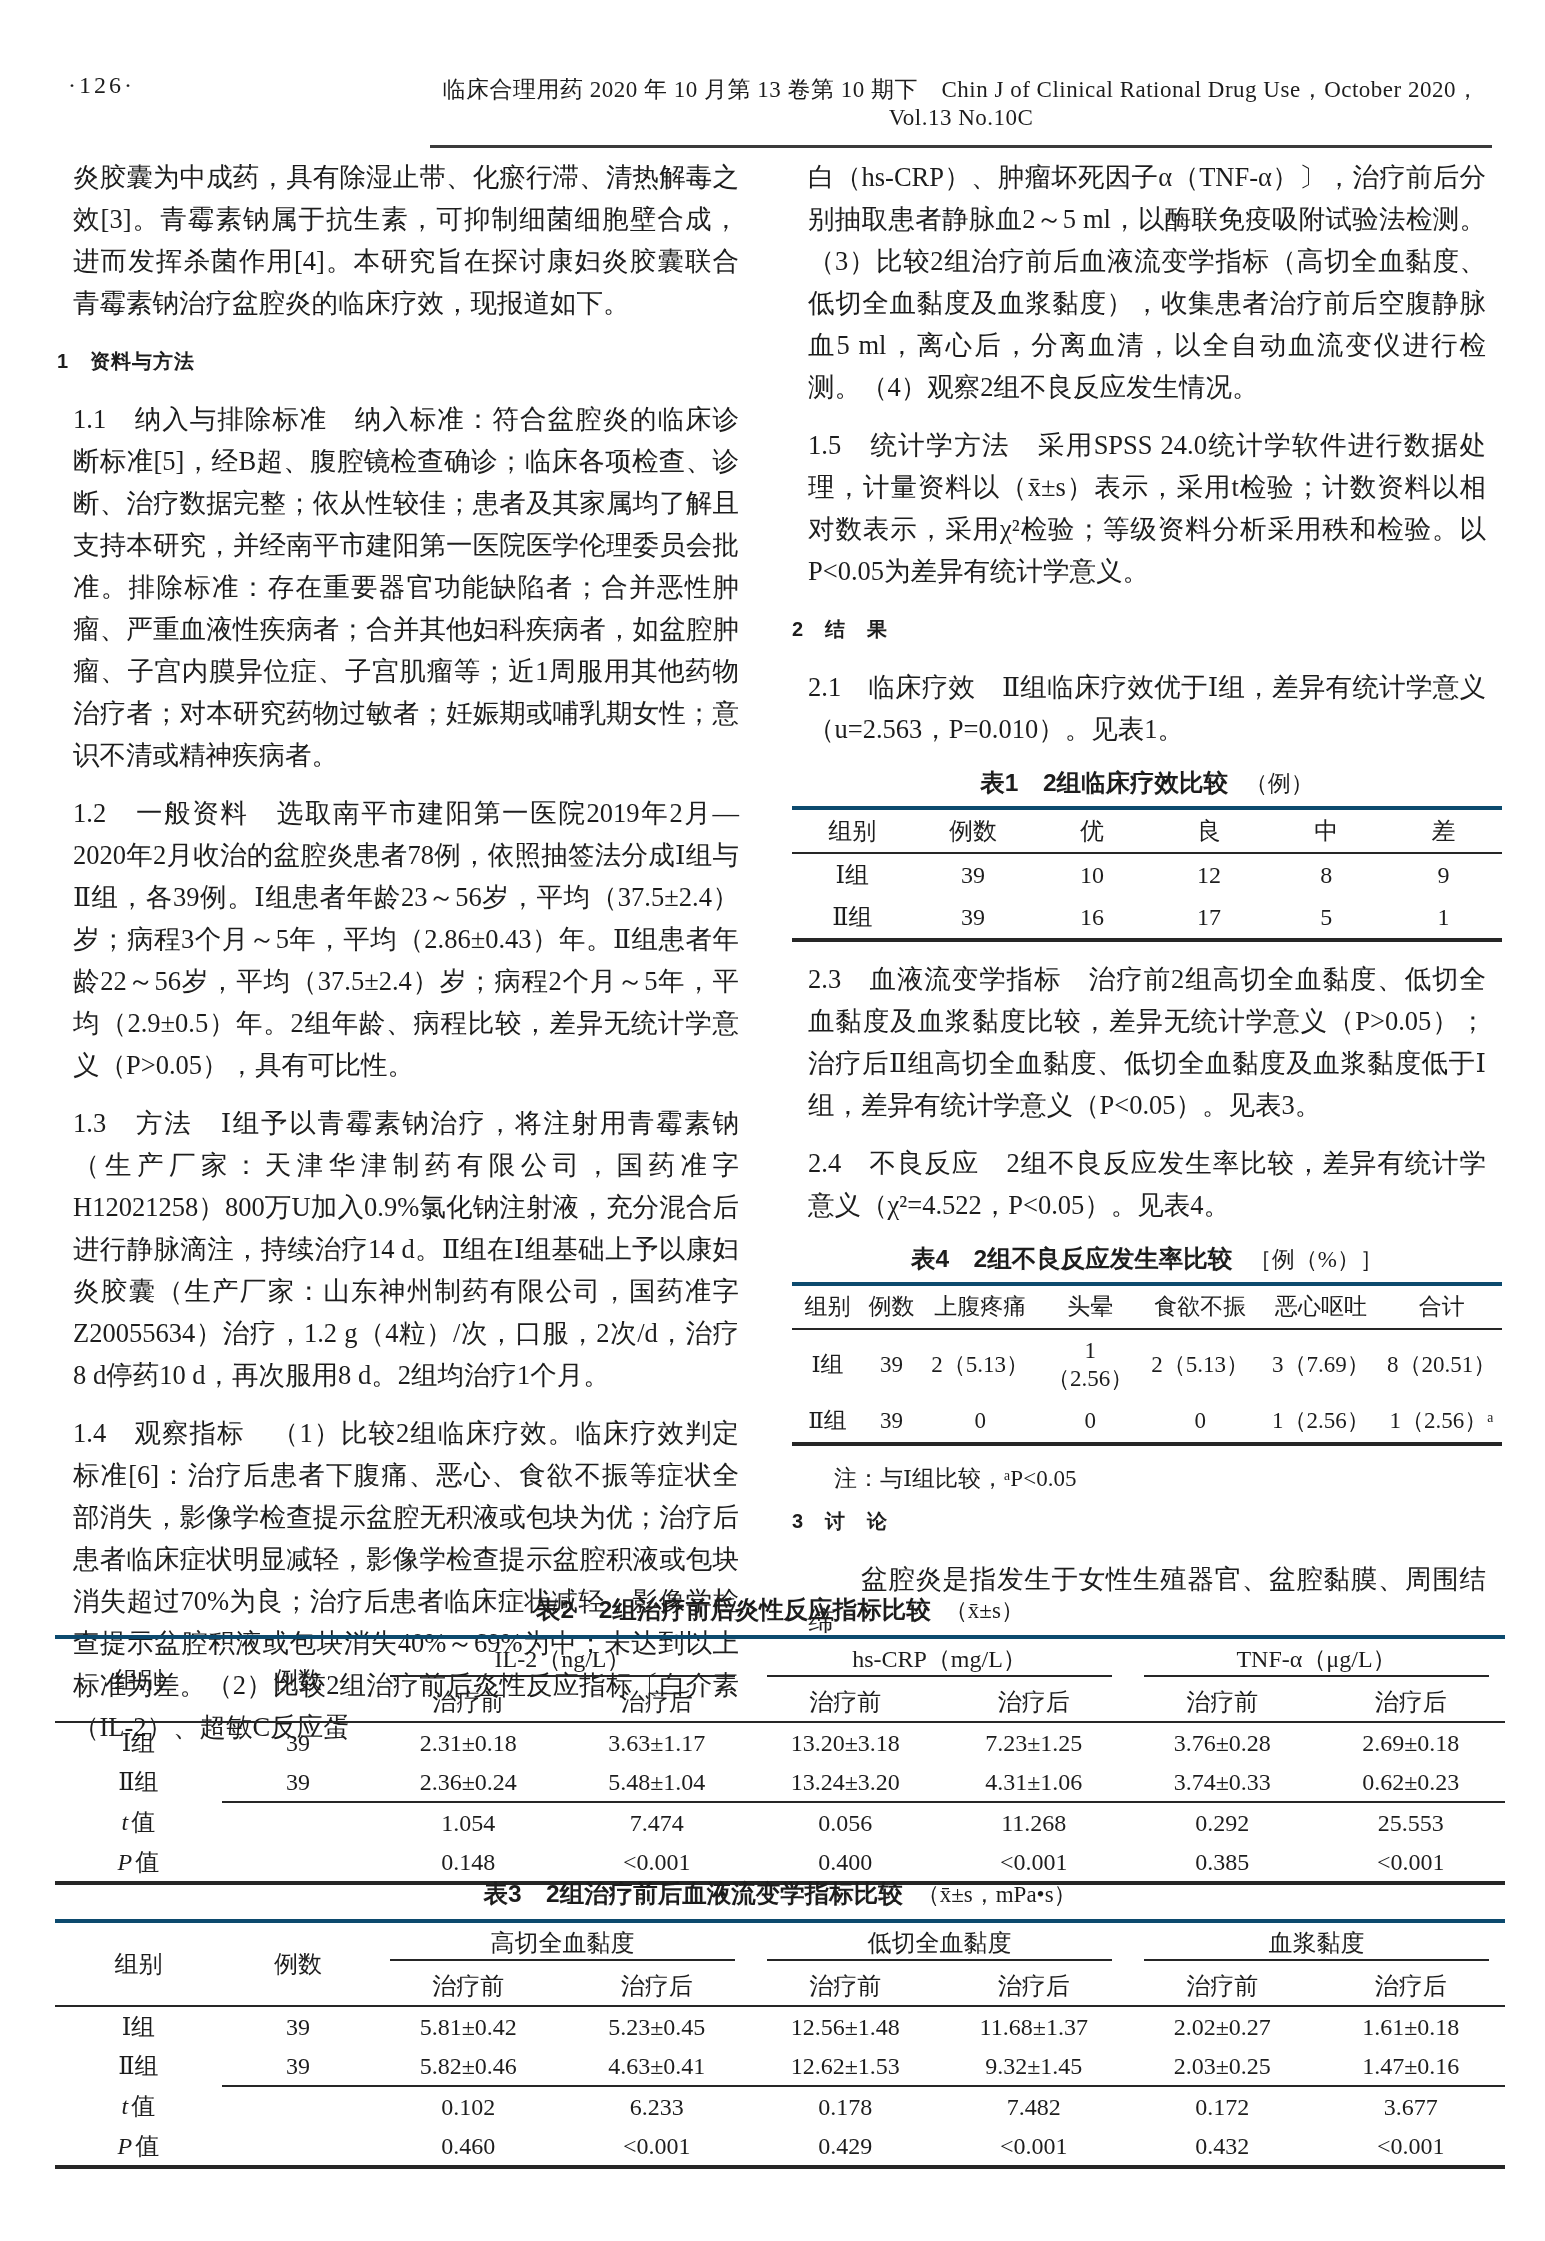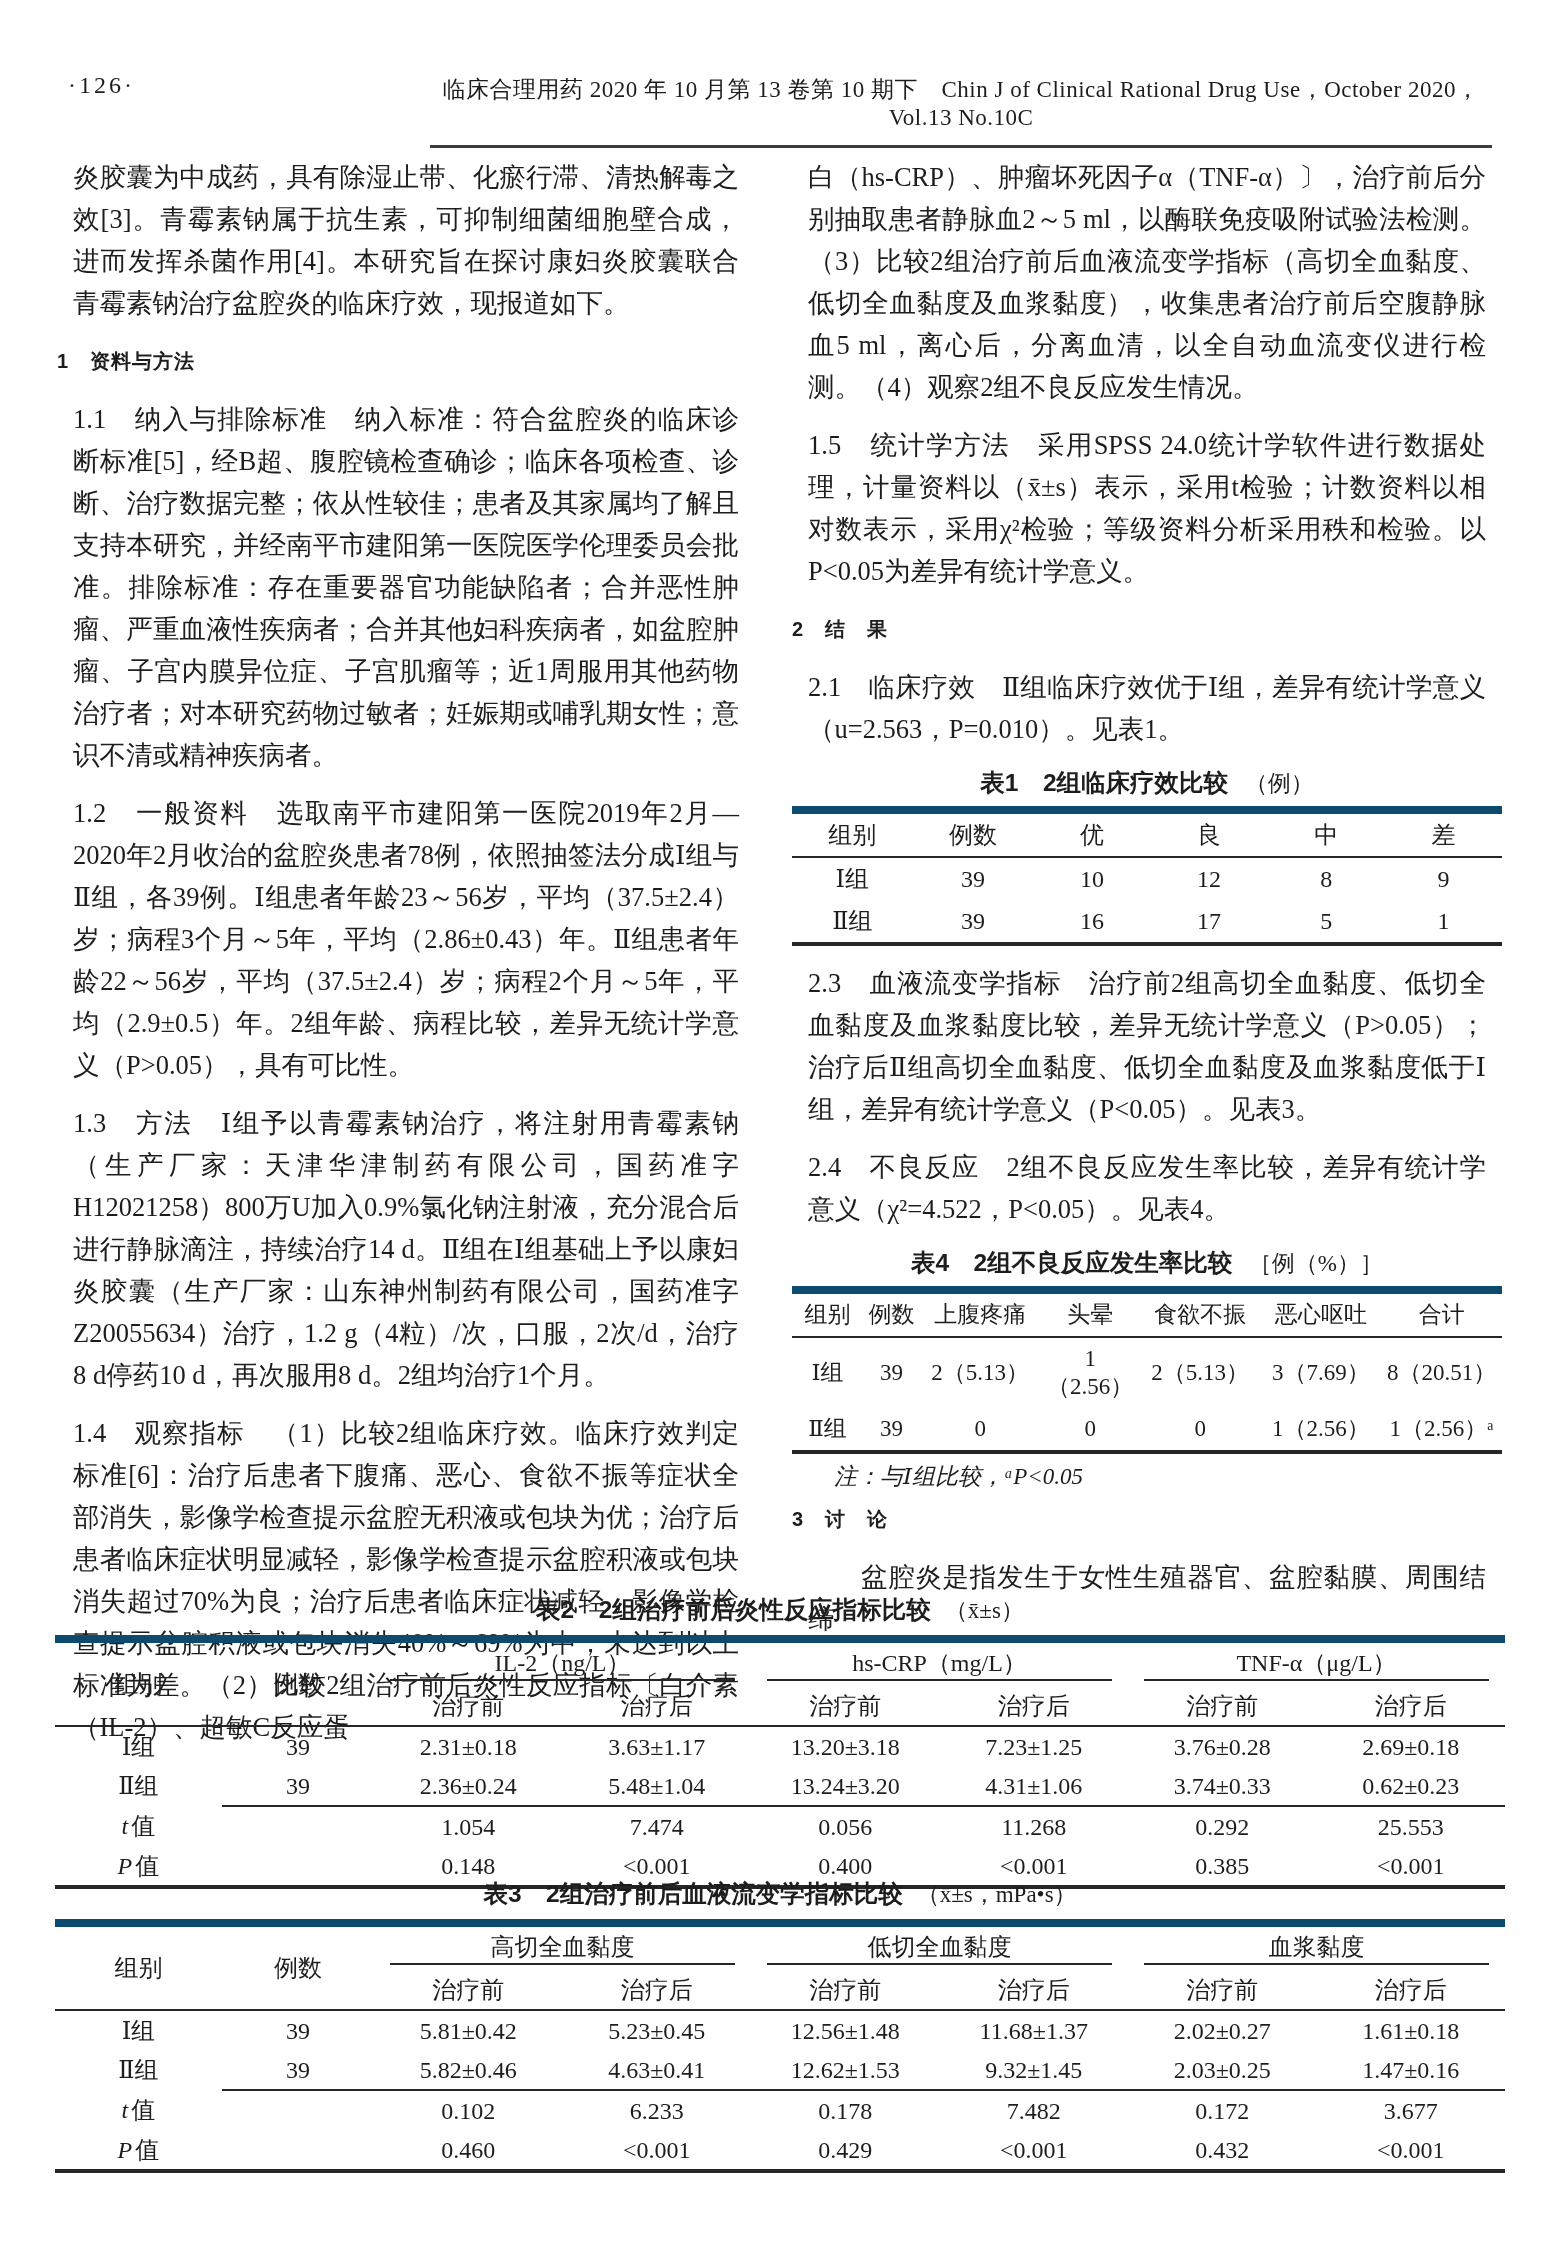--- a/index.html
+++ b/index.html
@@ -23,35 +23,35 @@
   p.indent{text-indent:2em;}
   h3.sec{
     font-family:"Liberation Sans","DejaVu Sans",sans-serif;
     font-size:20px;font-weight:bold;margin:5px 0 5px 0;line-height:42px;letter-spacing:1px;
   }
   
   .tcap{text-align:center;margin:10px 0 6px 0;line-height:32px;}
   .tcap .main{font-family:"Liberation Sans","DejaVu Sans",sans-serif;font-weight:bold;font-size:24.5px;}
   .tcap .unit{font-size:23px;margin-left:10px;}
   table{border-collapse:collapse;width:100%;font-size:24px;table-layout:fixed;}
-  table.data{border-top:8px solid #0c4a6e;border-bottom:4px solid #262626;}
+  table.data{border-top:4px solid #0c4a6e;border-bottom:4px solid #262626;}
   th,td{text-align:center;font-weight:normal;padding:7px 2px;line-height:28px;}
   tr.hdr th{border-bottom:2px solid #262626;}
   
   .wideblock{position:absolute;left:55px;width:1450px;}
   #block-t2{top:1584px;}
   #block-t3{top:1868px;}
   .wideblock th,.wideblock td{padding:5.5px 2px;}
   th.span2{vertical-align:middle;border-bottom:2px solid #262626;}
   .grp{border-bottom:2px solid #262626;margin:0 14px;padding-bottom:2px;}
   tr.sub th{border-bottom:2px solid #262626;}
   tr.rule-after td{border-bottom:2.5px solid #262626;}
   .statlbl i{font-style:italic;margin-right:3px;}
   
-  .tnote{font-size:23px;line-height:32px;margin:7px 0 2px 42px;text-align:left;font-style:italic;}
+  .tnote{font-size:23px;line-height:32px;margin:17px 0 2px 42px;text-align:left;}
 </style>
 </head>
 <body>
 
 <div class="pagenum">·126·</div>
 <div class="journal">临床合理用药 2020 年 10 月第 13 卷第 10 期下　Chin J of Clinical Rational Drug Use，October 2020，Vol.13 No.10C</div>
 
 <div class="col col-left">
   <p>炎胶囊为中成药，具有除湿止带、化瘀行滞、清热解毒之效[3]。青霉素钠属于抗生素，可抑制细菌细胞壁合成，进而发挥杀菌作用[4]。本研究旨在探讨康妇炎胶囊联合青霉素钠治疗盆腔炎的临床疗效，现报道如下。</p>
   <h3 class="sec">1　资料与方法</h3>

